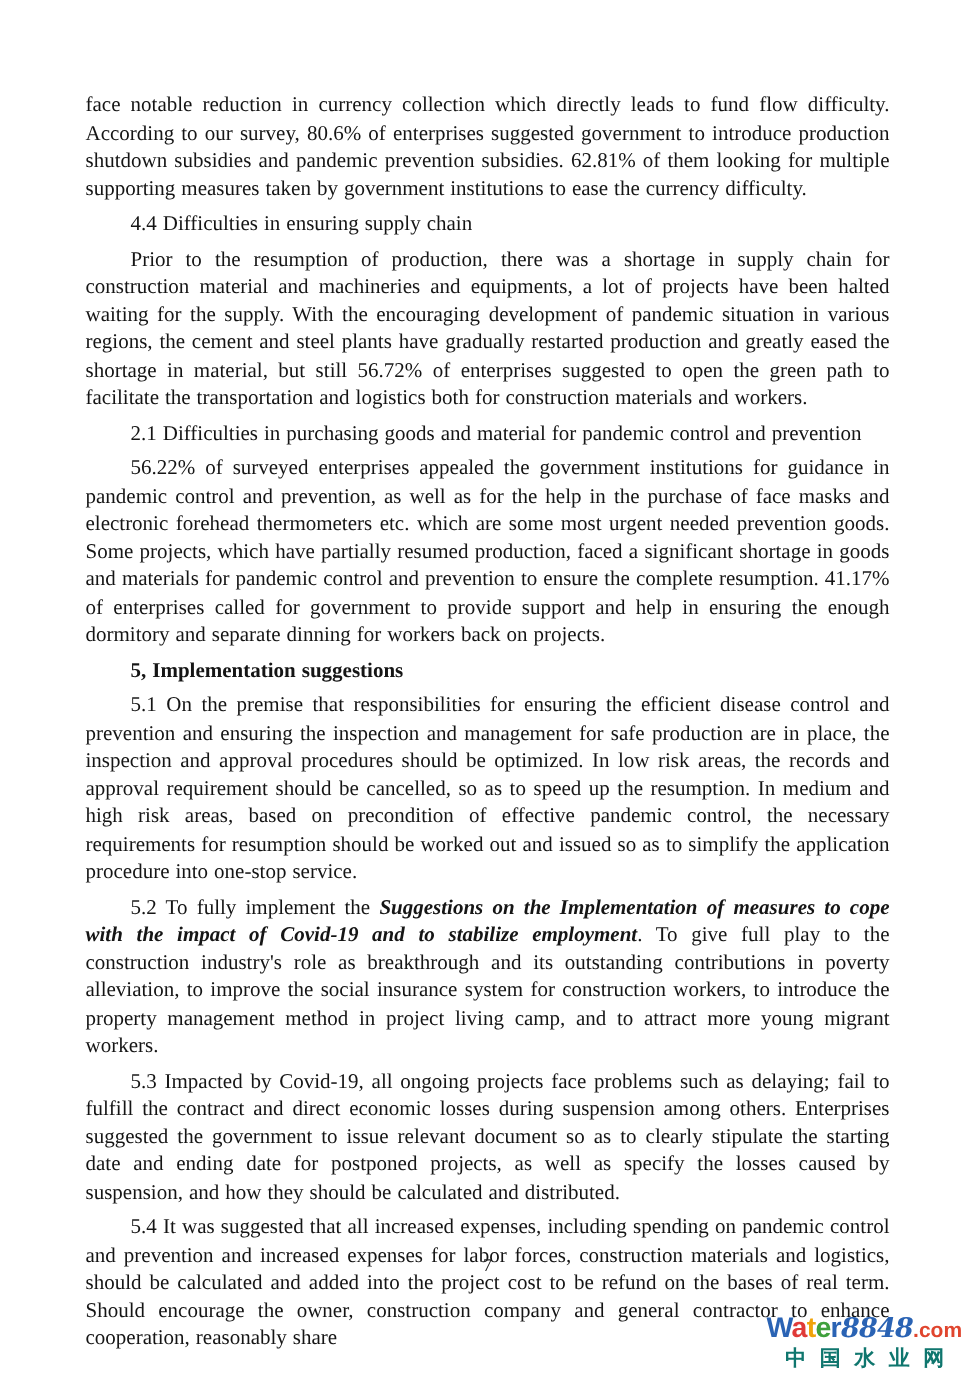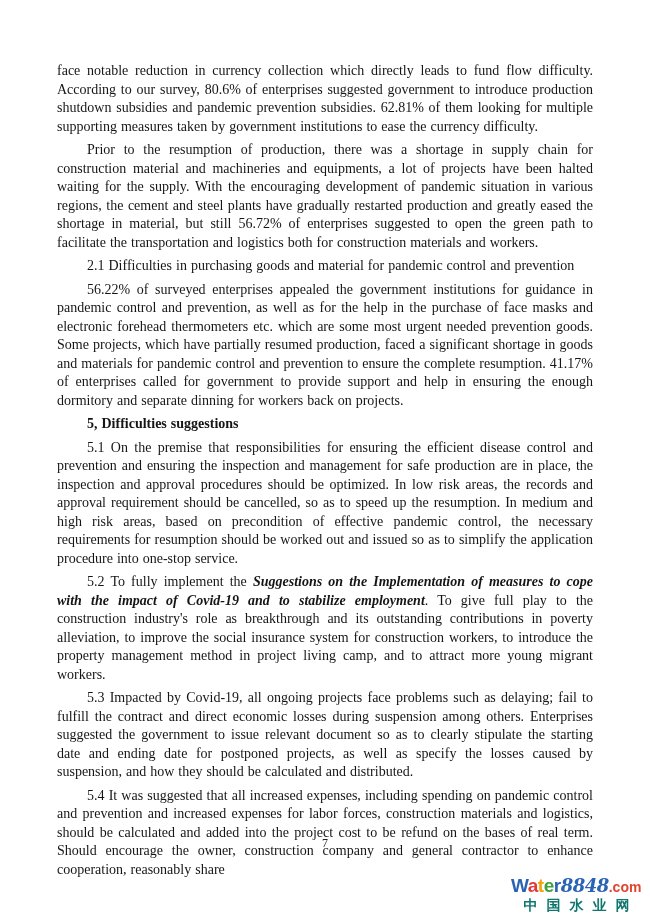--- a/index.html
+++ b/index.html
@@ -83,28 +83,29 @@
   }
 </style>
 </head>
 <body>
 
 <div class="page">
   <main class="content">
 
     <p class="para no-indent">face notable reduction in currency collection which directly leads to fund flow difficulty. According to our survey, 80.6% of enterprises suggested government to introduce production shutdown subsidies and pandemic prevention subsidies. 62.81% of them looking for multiple supporting measures taken by government institutions to ease the currency difficulty.</p>
 
+    <p class="para heading-plain">4.4 Difficulties in ensuring supply chain</p>
 
     <p class="para">Prior to the resumption of production, there was a shortage in supply chain for construction material and machineries and equipments, a lot of projects have been halted waiting for the supply. With the encouraging development of pandemic situation in various regions, the cement and steel plants have gradually restarted production and greatly eased the shortage in material, but still 56.72% of enterprises suggested to open the green path to facilitate the transportation and logistics both for construction materials and workers.</p>
 
     <p class="para heading-plain">2.1 Difficulties in purchasing goods and material for pandemic control and prevention</p>
 
     <p class="para">56.22% of surveyed enterprises appealed the government institutions for guidance in pandemic control and prevention, as well as for the help in the purchase of face masks and electronic forehead thermometers etc. which are some most urgent needed prevention goods. Some projects, which have partially resumed production, faced a significant shortage in goods and materials for pandemic control and prevention to ensure the complete resumption. 41.17% of enterprises called for government to provide support and help in ensuring the enough dormitory and separate dinning for workers back on projects.</p>
 
-    <p class="para heading-bold">5, Difficulties suggestions</p>
+    <p class="para heading-bold">5, Implementation suggestions</p>
 
     <p class="para">5.1 On the premise that responsibilities for ensuring the efficient disease control and prevention and ensuring the inspection and management for safe production are in place, the inspection and approval procedures should be optimized. In low risk areas, the records and approval requirement should be cancelled, so as to speed up the resumption. In medium and high risk areas, based on precondition of effective pandemic control, the necessary requirements for resumption should be worked out and issued so as to simplify the application procedure into one-stop service.</p>
 
     <p class="para">
       <span>5.2 To fully implement the </span><span class="bold-italic">Suggestions on the Implementation of measures to cope with the impact of Covid-19 and to stabilize employment</span><span>. To give full play to the construction industry's role as breakthrough and its outstanding contributions in poverty alleviation, to improve the social insurance system for construction workers, to introduce the property management method in project living camp, and to attract more young migrant workers.</span>
     </p>
 
     <p class="para">5.3 Impacted by Covid-19, all ongoing projects face problems such as delaying; fail to fulfill the contract and direct economic losses during suspension among others. Enterprises suggested the government to issue relevant document so as to clearly stipulate the starting date and ending date for postponed projects, as well as specify the losses caused by suspension, and how they should be calculated and distributed.</p>
 
     <p class="para">5.4 It was suggested that all increased expenses, including spending on pandemic control and prevention and increased expenses for labor forces, construction materials and logistics, should be calculated and added into the project cost to be refund on the bases of real term. Should encourage the owner, construction company and general contractor to enhance cooperation, reasonably share</p>

